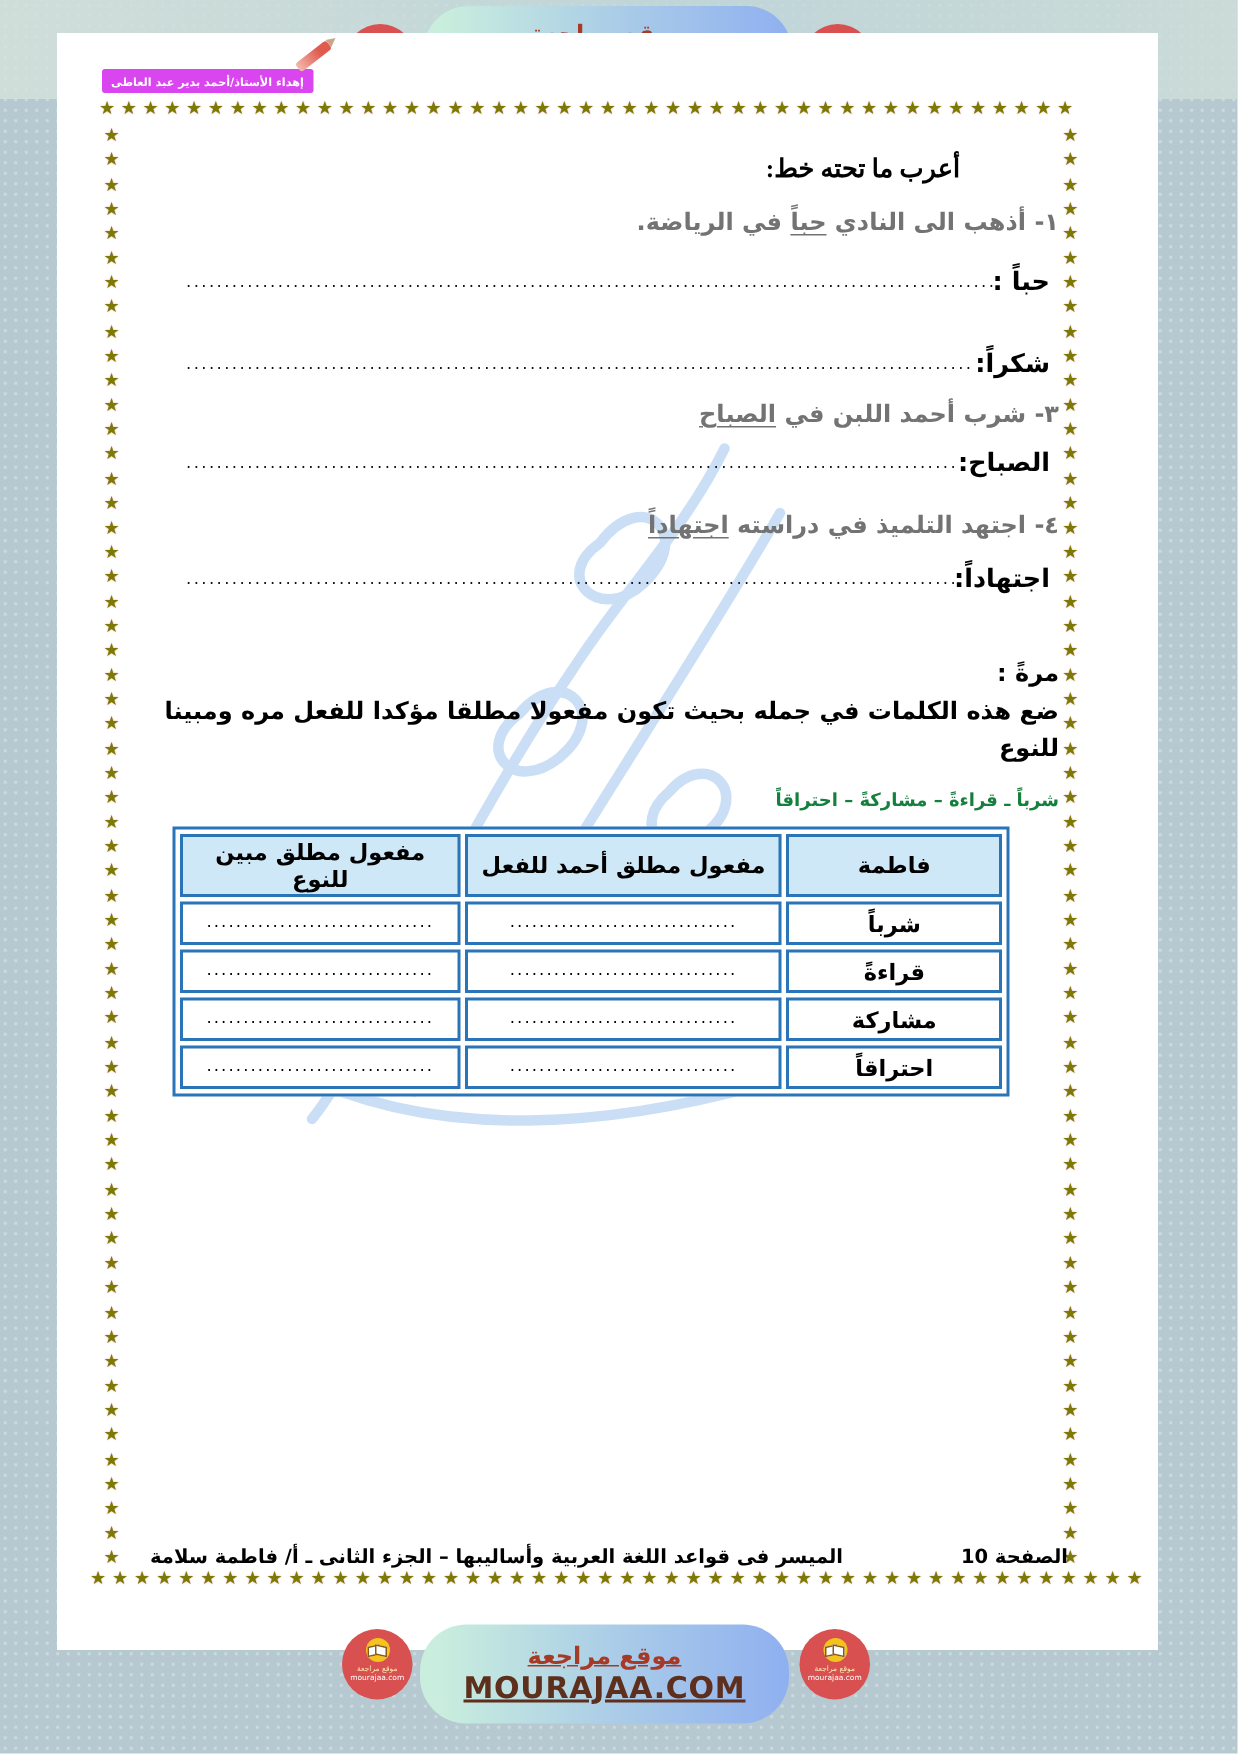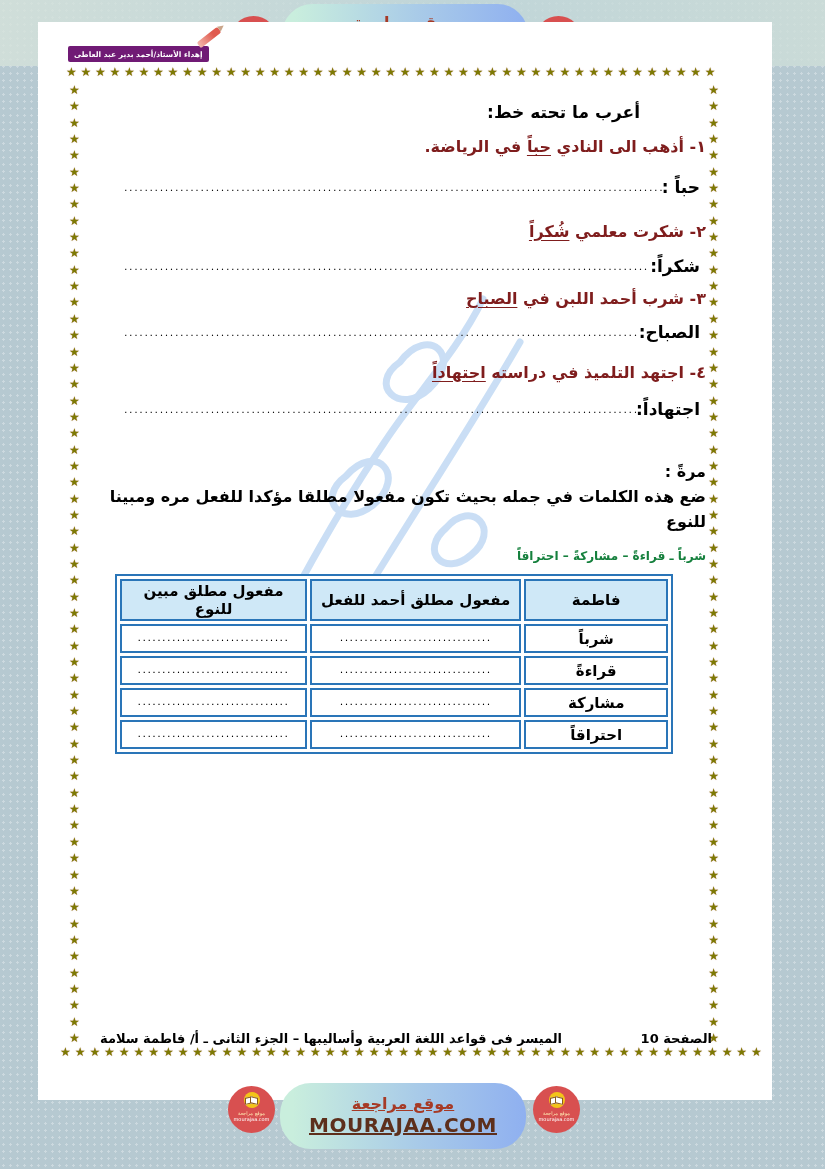--- a/index.html
+++ b/index.html
@@ -56,21 +56,21 @@
     content:""; position:absolute; top:5px; width:6px; height:5px;
     background:#fff; border:1px solid #8a5a18;
   }
   .logo-book:before { left:1.5px; transform:skewY(-12deg); }
   .logo-book:after  { right:1.5px; transform:skewY(12deg); }
   .logo-small-ar  { font-size:5px; color:#ffe9b0; margin-top:2px; direction:rtl; }
   .logo-small-en  { font-size:5px; color:#ffffff; }
   
   .dedication {
     position:absolute; left:30px; top:24px; height:16px;
-    background:#701a75; color:#fff; font-size:7.5px; font-weight:bold;
+    background:#d946ef; color:#fff; font-size:7.5px; font-weight:bold;
     display:flex; align-items:center; padding:0 6px; direction:rtl;
     border-radius:2px;
   }
   .pencil {
     position:absolute; left:158px; top:12px; width:26px; height:7px;
     background:linear-gradient(90deg,#f4b8ad,#e05a4e 70%);
     transform:rotate(-38deg); border-radius:2px;
   }
   .pencil:after {
     content:""; position:absolute; right:-6px; top:0;
@@ -88,22 +88,22 @@
   .stars-col.left  { left:31px;  top:62px; bottom:56px; }
   .stars-col.right { right:53px; top:62px; bottom:56px; }
   
   .watermark { position:absolute; left:100px; top:262px; width:470px; height:490px;
                z-index:1; pointer-events:none; }
   
   .content {
     position:absolute; top:80px; left:50px; right:66px; z-index:2;
     direction:rtl; text-align:right; color:#000;
   }
-  .heading { font-size:17px; font-weight:bold; margin:0 66px 13px 0; }
-  .exercise { font-size:16px; font-weight:bold; color:#7f1d1d; line-height:1.5; }
+  .heading { font-size:17px; font-weight:bold; margin:0 66px 13px 0;font-family:Liberation Serif, serif; }
+  .exercise { font-size:16px; font-weight:bold; color:#737373; line-height:1.5; }
   .exercise .u { text-decoration:underline; text-underline-offset:3px; }
   .answer-line { display:flex; direction:rtl; align-items:baseline;
                  margin-left:36px; line-height:1.5; }
   .answer-label { font-size:17px; font-weight:bold; white-space:nowrap;
                   margin-right:6px; }
   .dotfill { flex:1; overflow:hidden; white-space:nowrap; direction:ltr;
              font-size:11px; letter-spacing:1.6px; color:#111;
              transform:translateY(-2px); } .gap16 { height:16px; } .gap19 { height:19px; }
   .gap10 { height:10px; } .gap8 { height:8px; }  .gap9  { height:9px; }
   .gap15 { height:15px; } .gap12 { height:12px; } .gap38 { height:38px; }
@@ -397,21 +397,20 @@
     <div class="heading">أعرب ما تحته خط:</div>
 
     <div class="exercise"><span>١- أذهب الى النادي </span><span class="u">حباً</span><span> في الرياضة.</span></div>
     <div class="gap16"></div>
     <div class="answer-line">
       <span class="answer-label">حباً :</span>
       <span class="dotfill">........................................................................................................................................................................</span>
     </div>
     <div class="gap19"></div>
 
-    <div class="exercise"><span>٢- شكرت معلمي </span><span class="u">شُكراً</span><span></span></div>
     <div class="gap10"></div>
     <div class="answer-line">
       <span class="answer-label">شكراً:</span>
       <span class="dotfill">........................................................................................................................................................................</span>
     </div>
     <div class="gap8"></div>
 
     <div class="exercise"><span>٣- شرب أحمد اللبن في </span><span class="u">الصباح</span><span></span></div>
     <div class="gap9"></div>
     <div class="answer-line">

